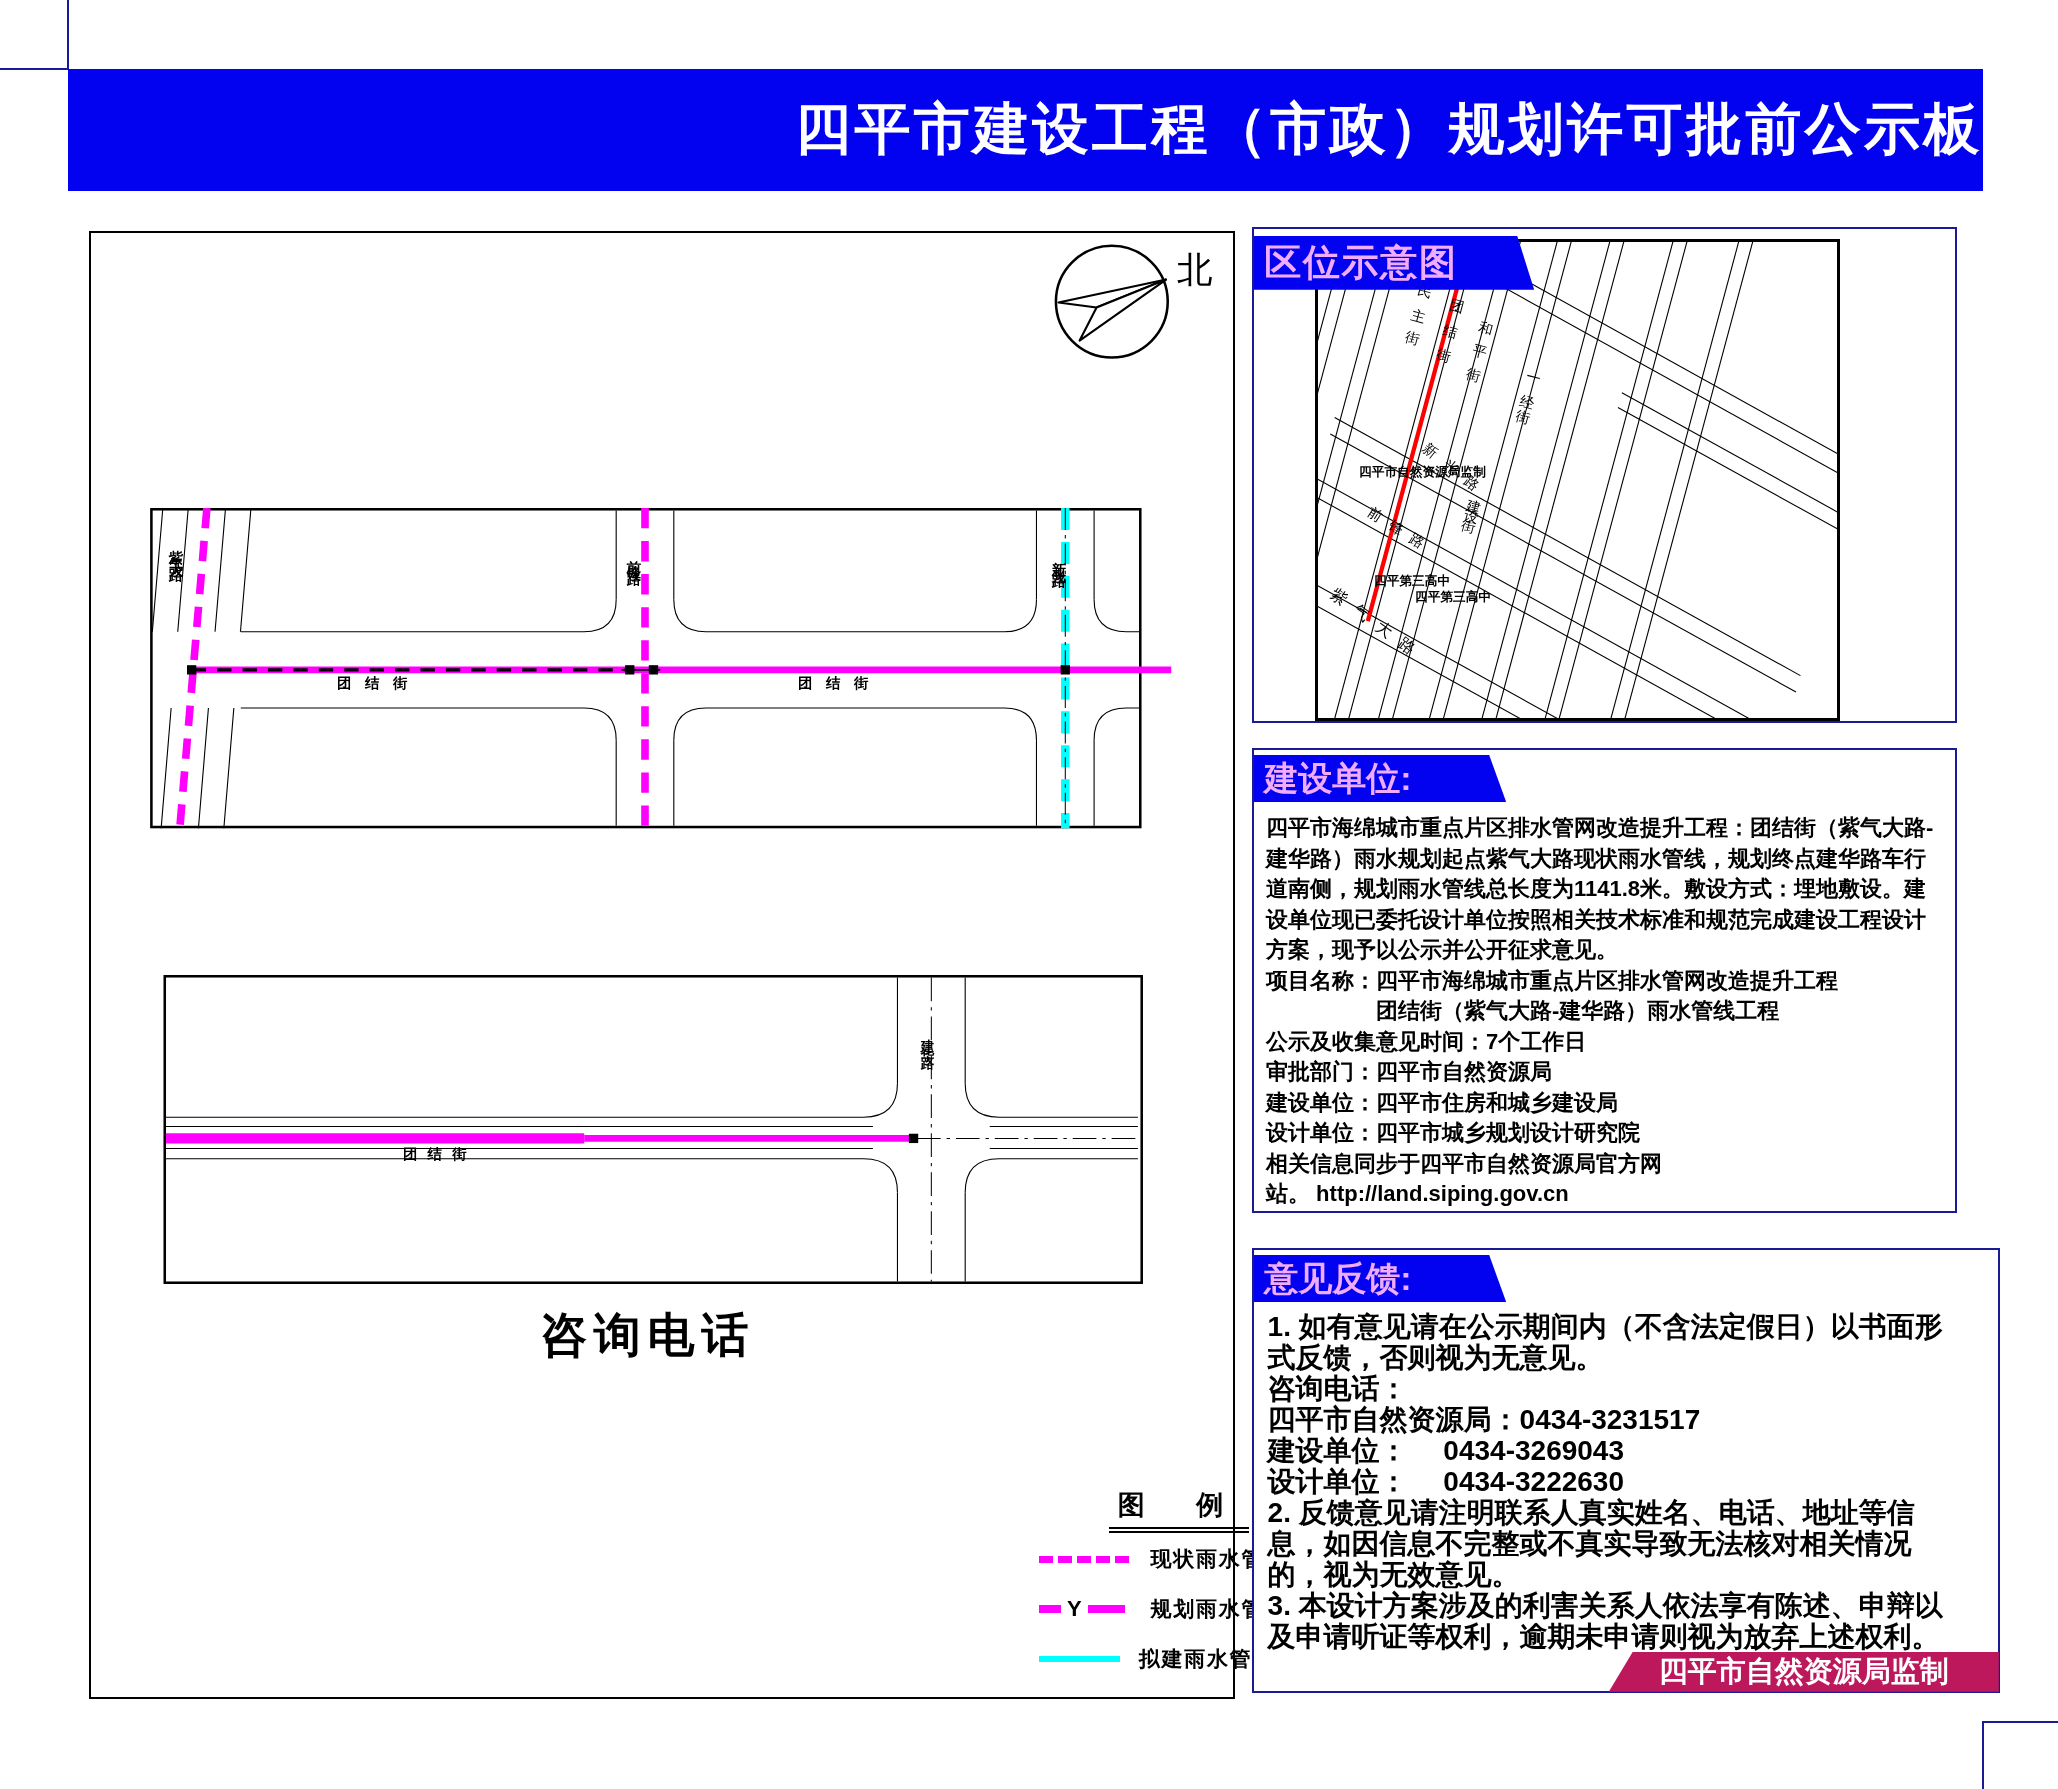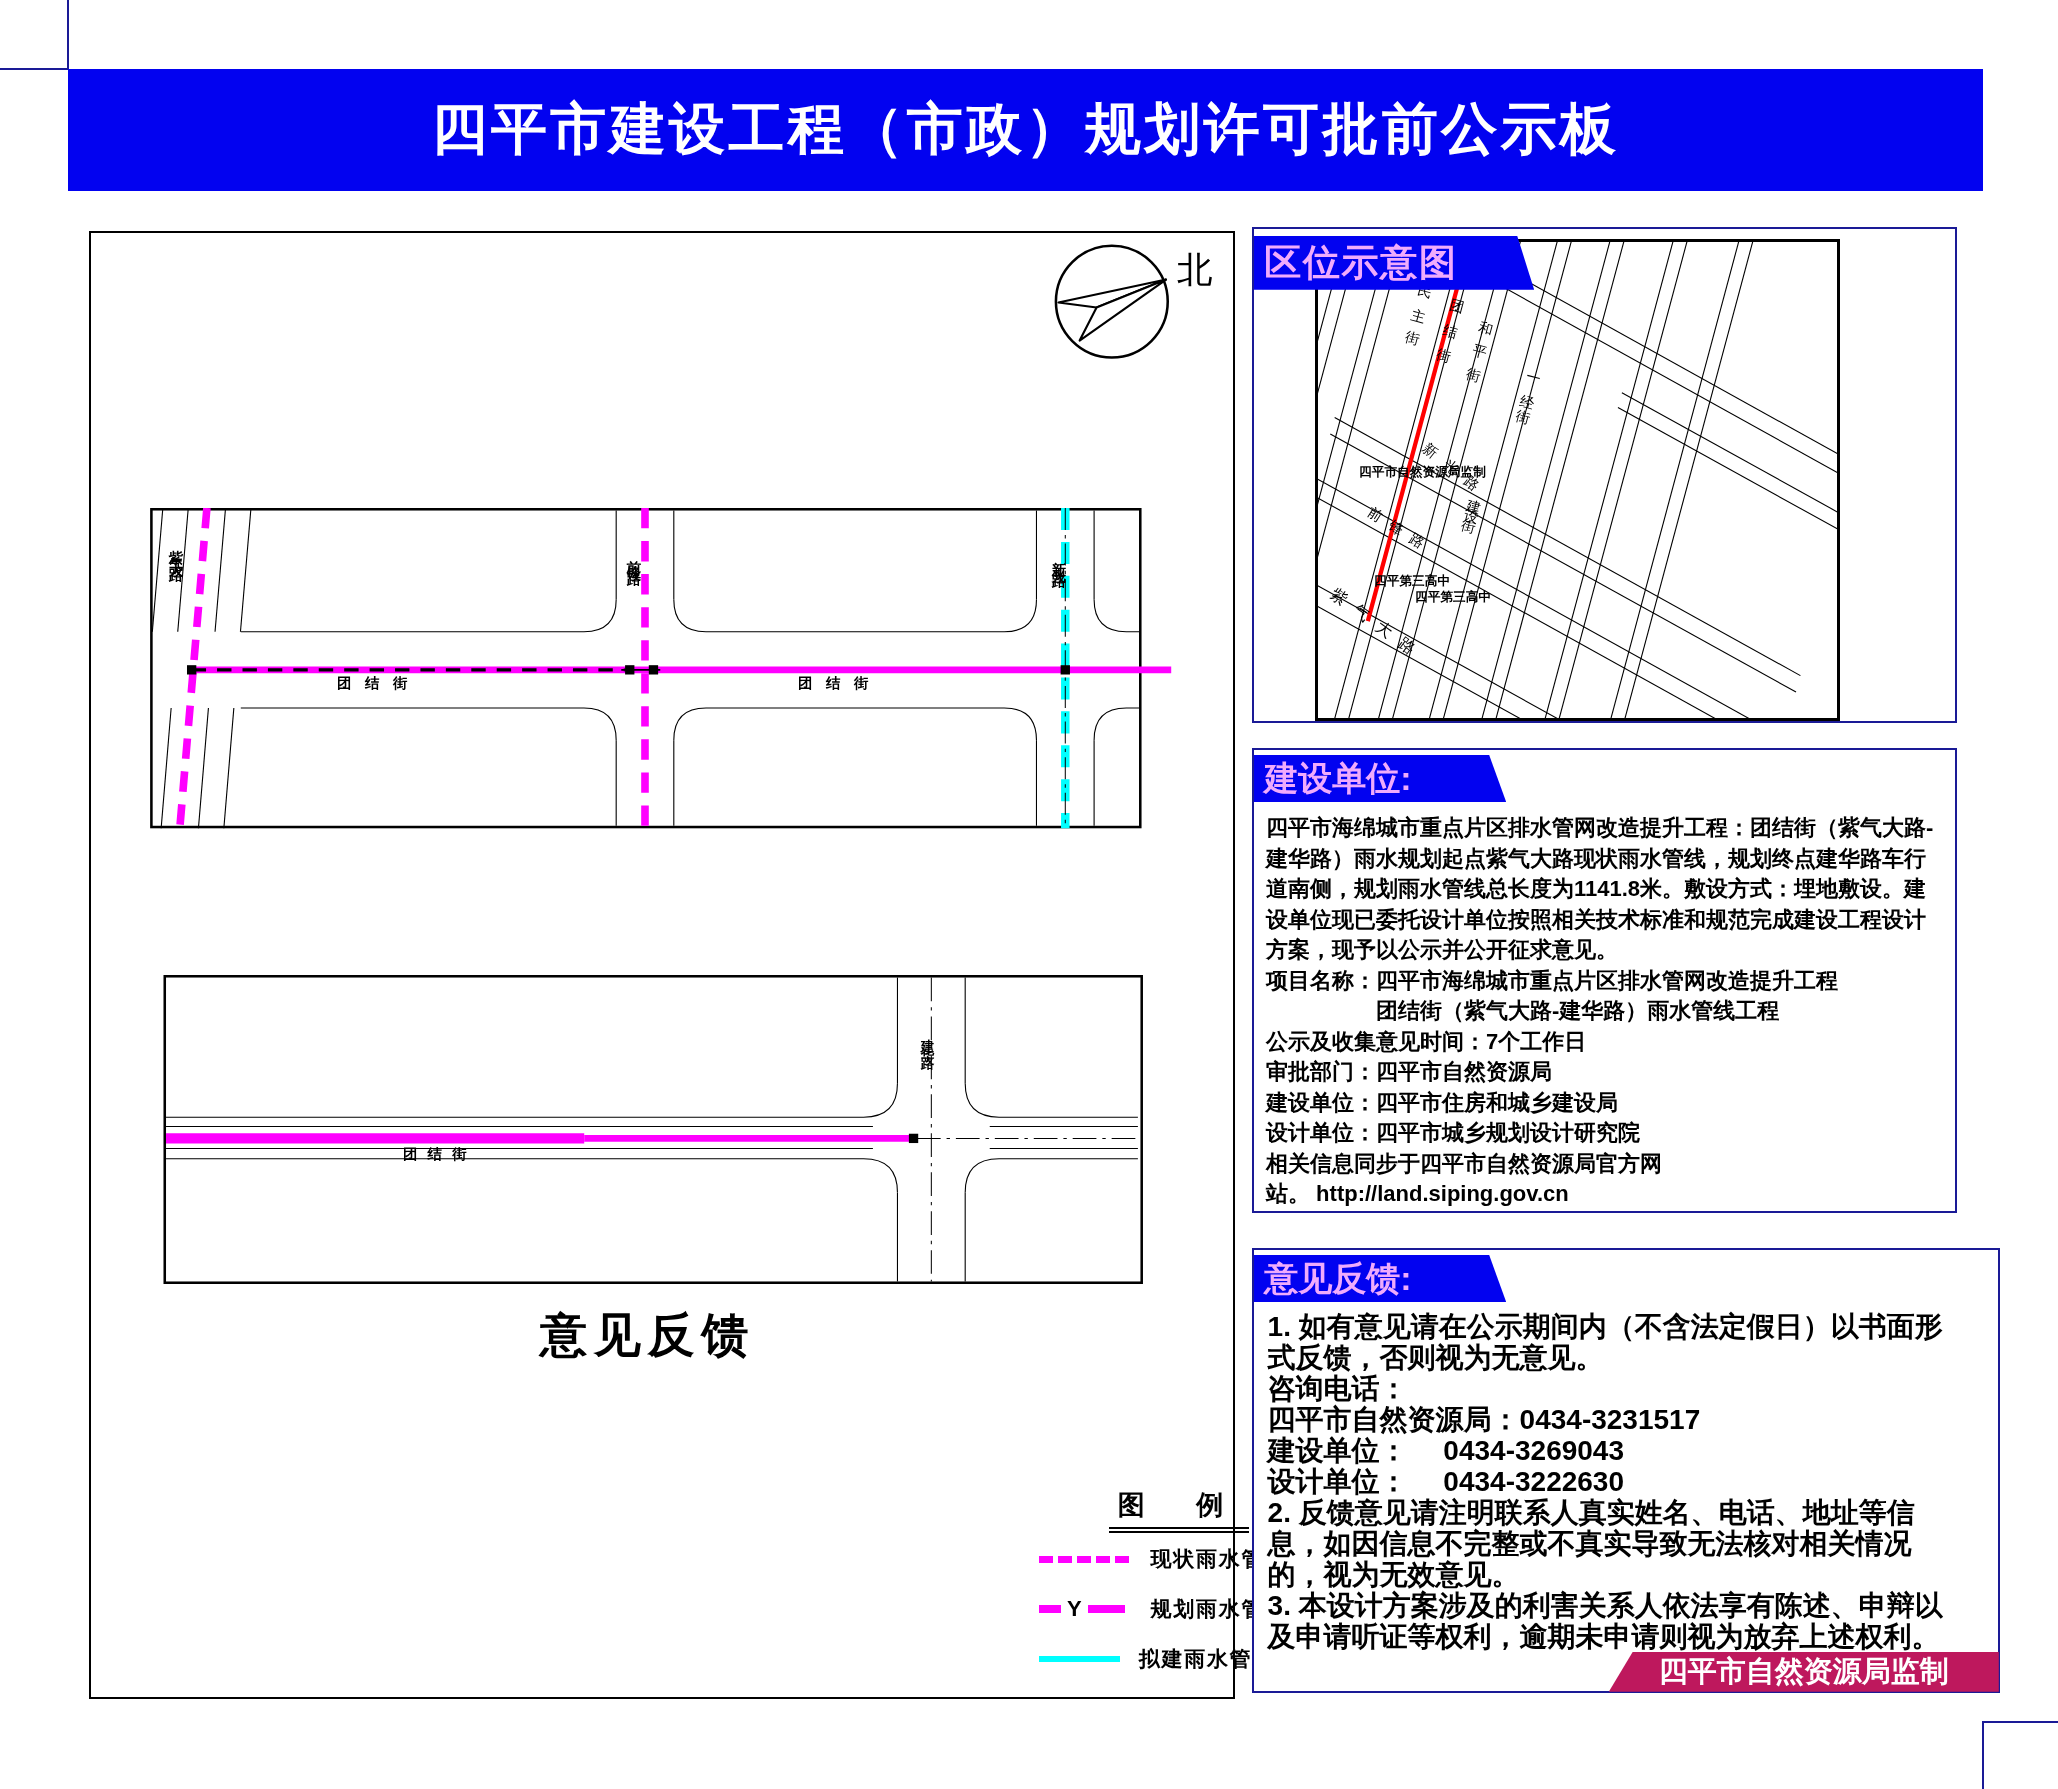--- a/index.html
+++ b/index.html
@@ -5,21 +5,21 @@
   html,body{margin:0;padding:0;background:#fff;}
   .page{position:relative;width:2059px;height:1789px;background:#ffffff;overflow:hidden;
         font-family:"Liberation Sans",sans-serif;}
   
   .corner-tl{position:absolute;left:0;top:0;width:67px;height:68px;
              border-right:2.5px solid #1a1a96;border-bottom:2.5px solid #1a1a96;}
   .corner-br{position:absolute;right:0;bottom:0;width:75px;height:66px;
              border-left:2.5px solid #1a1a96;border-top:2.5px solid #1a1a96;background:#fff;}
   
   .title-banner{position:absolute;left:68px;top:69px;width:1915px;height:122px;background:#0202f0;
-                color:#ffffff;display:flex;align-items:center;justify-content:center;
+                color:#ffffff;display:flex;align-items:center;justify-content:flex-end;
                 font-size:56px;font-weight:bold;letter-spacing:3.4px;}
   
   .site-panel{position:absolute;left:89px;top:231px;width:1142px;height:1464px;
               border:2.5px solid #000;background:#fff;}
   .abs{position:absolute;}
   .vlabel{writing-mode:vertical-rl;text-orientation:upright;}
   .plan-street-label{font-size:14.4px;font-weight:bold;color:#000;}
   .caption{font-family:"Liberation Serif",serif;font-size:47px;font-weight:bold;
            letter-spacing:6.8px;color:#000;}
   
@@ -134,21 +134,21 @@
     </svg>
 
     <span class="abs vlabel plan-street-label" style="left:75px;top:305px;letter-spacing:6px;">紫气大路</span>
     <span class="abs vlabel plan-street-label" style="left:533px;top:315px;letter-spacing:6px;">前锋路</span>
     <span class="abs vlabel plan-street-label" style="left:958px;top:317px;letter-spacing:6px;">新光路</span>
     <span class="abs plan-street-label" style="left:246px;top:441px;letter-spacing:13.6px;">团结街</span>
     <span class="abs plan-street-label" style="left:707px;top:441px;letter-spacing:13.6px;">团结街</span>
     <span class="abs plan-street-label" style="left:312px;top:912px;letter-spacing:10.2px;">团结街</span>
     <span class="abs vlabel plan-street-label" style="left:827px;top:795px;letter-spacing:8.5px;font-size:13.6px;">建华路</span>
 
-    <span class="abs caption" style="left:449px;top:1071px;">意见反馈</span>
+    <span class="abs caption" style="left:449px;top:1071px;">咨询电话</span>
 
     <div class="legend">
       <div style="text-align:center;">
         <span class="legend-title">图  例</span>
       </div>
       <div class="legend-row">
         <span class="sw-wrap">
             <span class="sw-dashed"></span>
           </span>
         <span class="legend-label">现状雨水管线</span>

